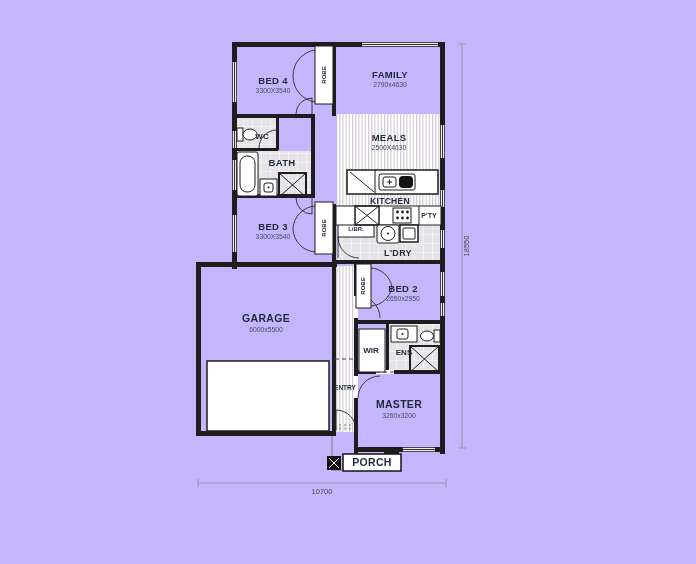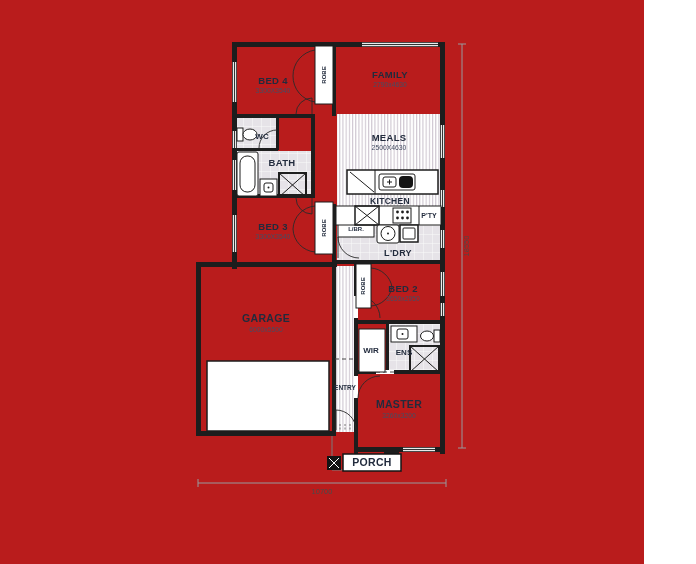--- a/index.html
+++ b/index.html
@@ -1,16 +1,16 @@
 <!DOCTYPE html>
 <html><head>
 <meta charset="utf-8">
 <style>
   html,body{margin:0;padding:0;background:#ffffff;}
-  .page{width:644px;height:564px;position:relative;background:#b91c1c;overflow:hidden;}
+  .page{width:696px;height:564px;position:relative;background:#c4b5fd;overflow:hidden;}
   svg{display:block;}
   .room-label{font-family:"Liberation Sans",sans-serif;font-weight:bold;font-size:9.5px;
               fill:#222b3d;letter-spacing:.3px;text-anchor:middle;}
   .room-label--lg{font-size:10.5px;}
   .room-size{font-family:"Liberation Sans",sans-serif;font-size:6.8px;fill:#454e63;text-anchor:middle;}
   .small-label{font-family:"Liberation Sans",sans-serif;font-weight:bold;font-size:7px;
                fill:#222b3d;text-anchor:middle;}
   .tiny-label{font-family:"Liberation Sans",sans-serif;font-weight:bold;font-size:6px;
               fill:#222b3d;text-anchor:middle;}
   .dim-text{font-family:"Liberation Sans",sans-serif;font-size:7.5px;fill:#4a4a4a;text-anchor:middle;}

